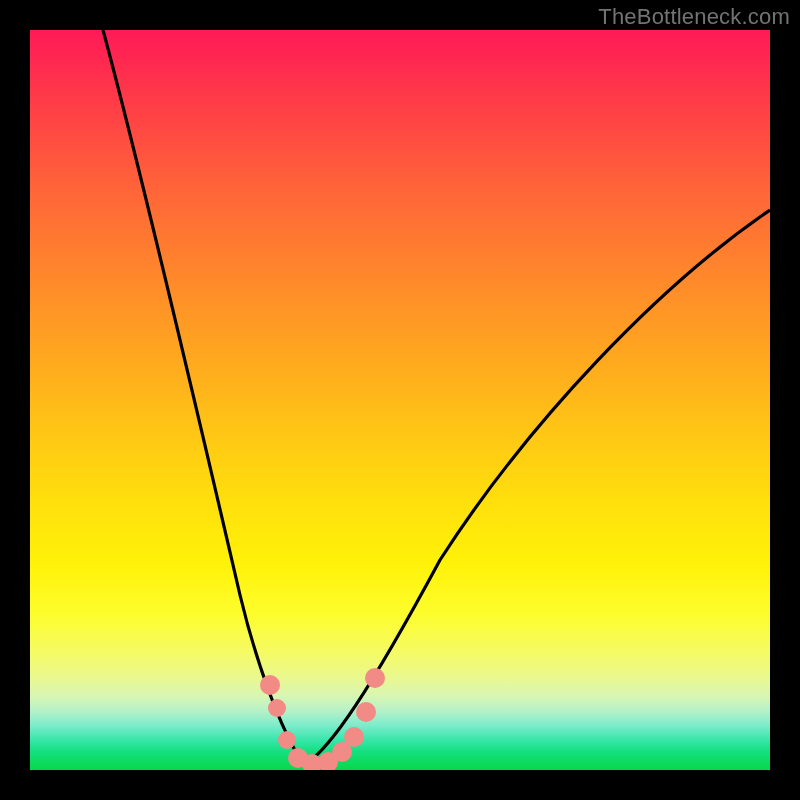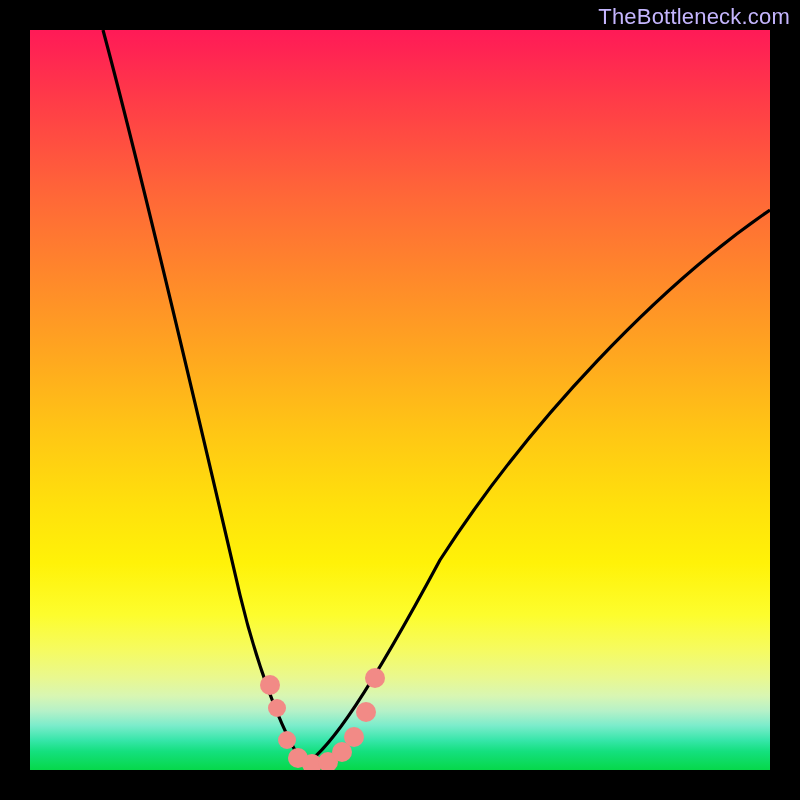--- a/index.html
+++ b/index.html
@@ -49,21 +49,21 @@
     position: absolute;
     left: 0;
     top: 0;
     width: 740px;
     height: 740px;
   }
   .watermark {
     position: absolute;
     top: 4px;
     right: 10px;
-    color: #c4b5fd;
+    color: #737373;
     font-size: 22px;
     font-weight: 500;
     letter-spacing: 0.2px;
   }
 </style>
 </head>
 <body>
 
 <div class="frame">
   <div class="plot">

